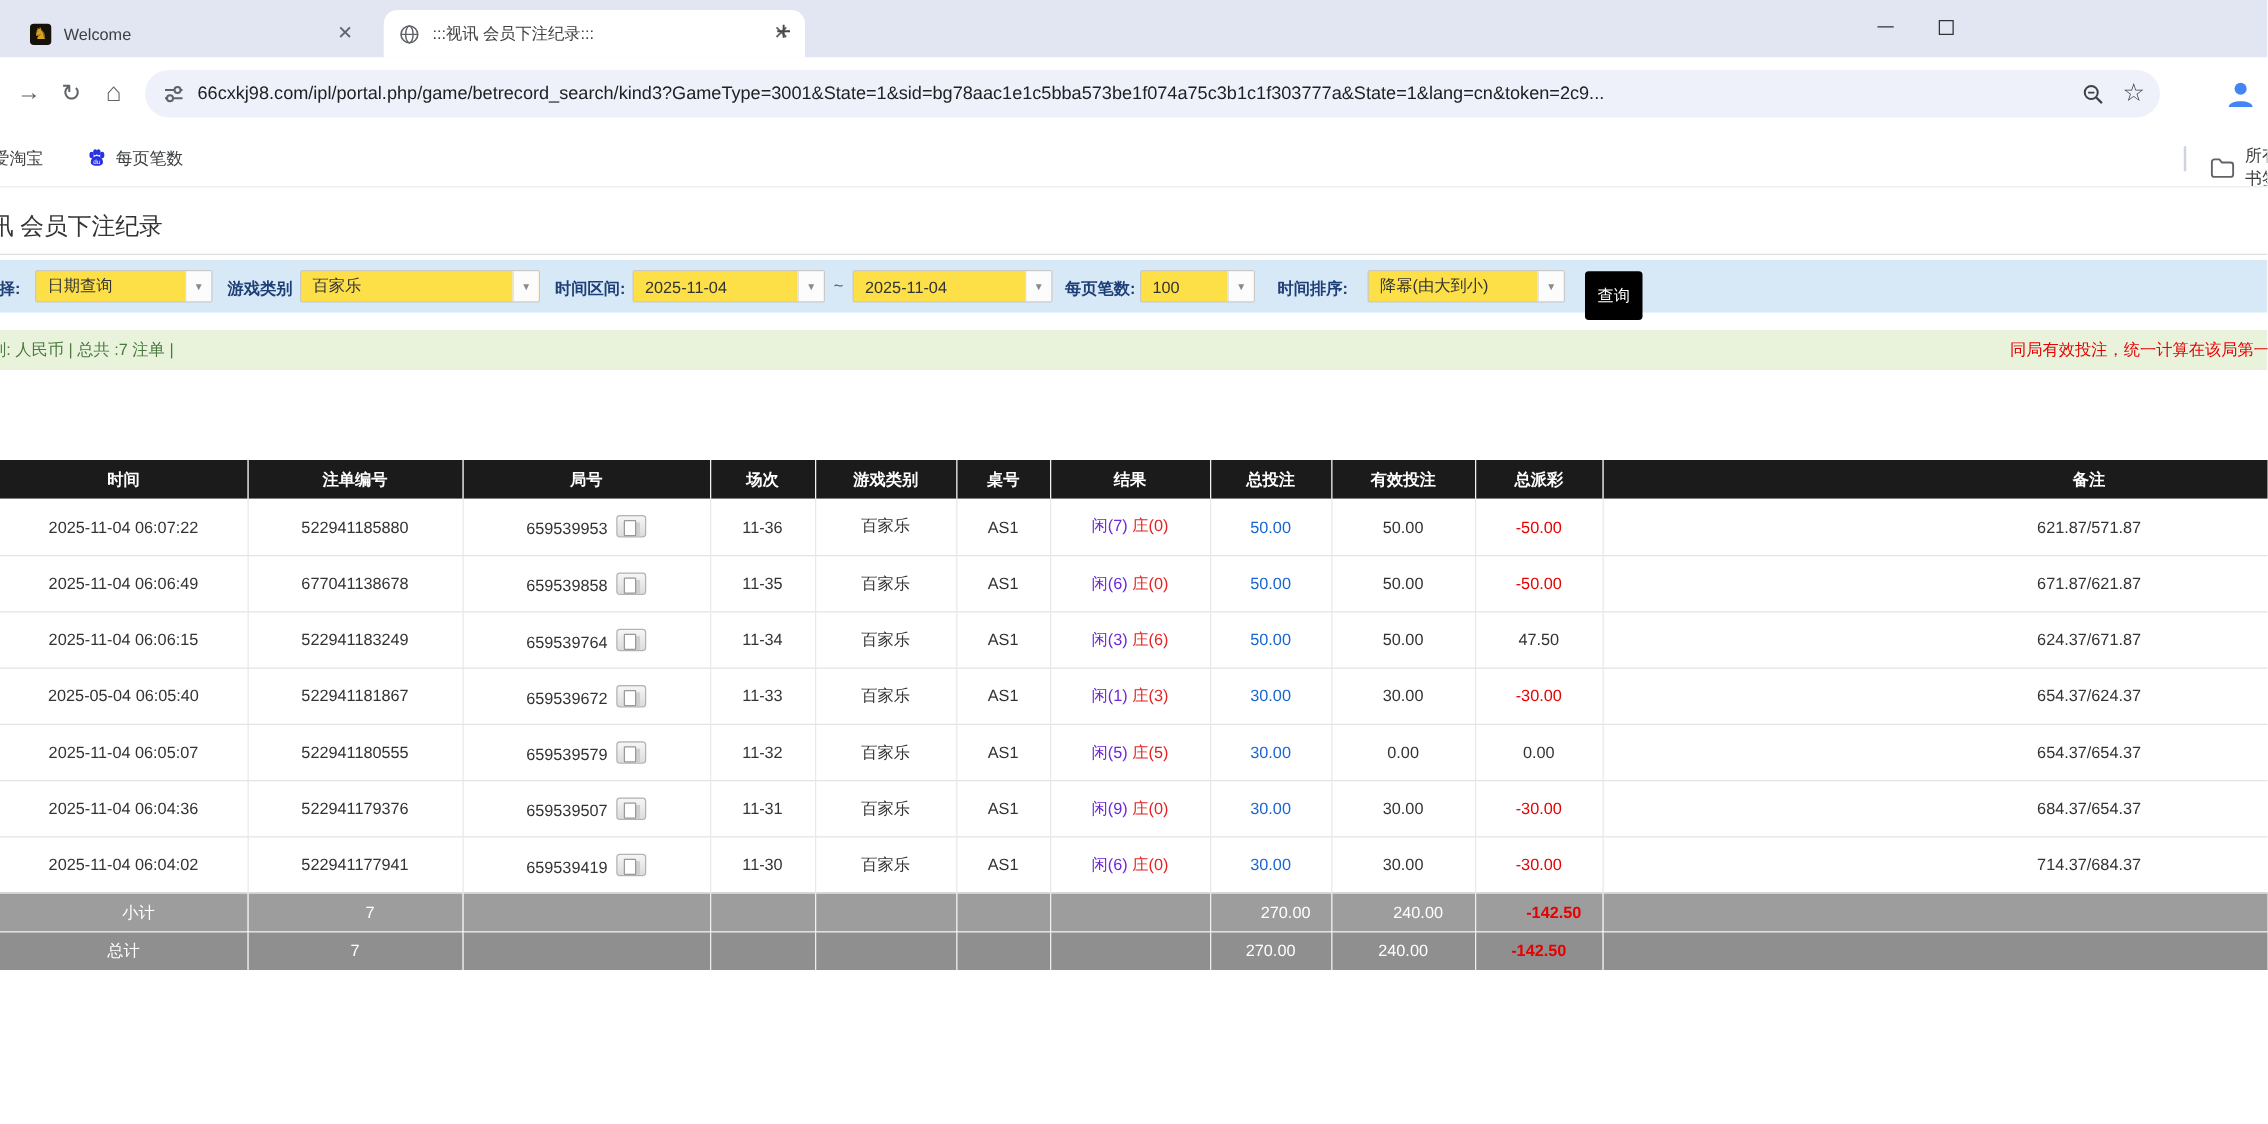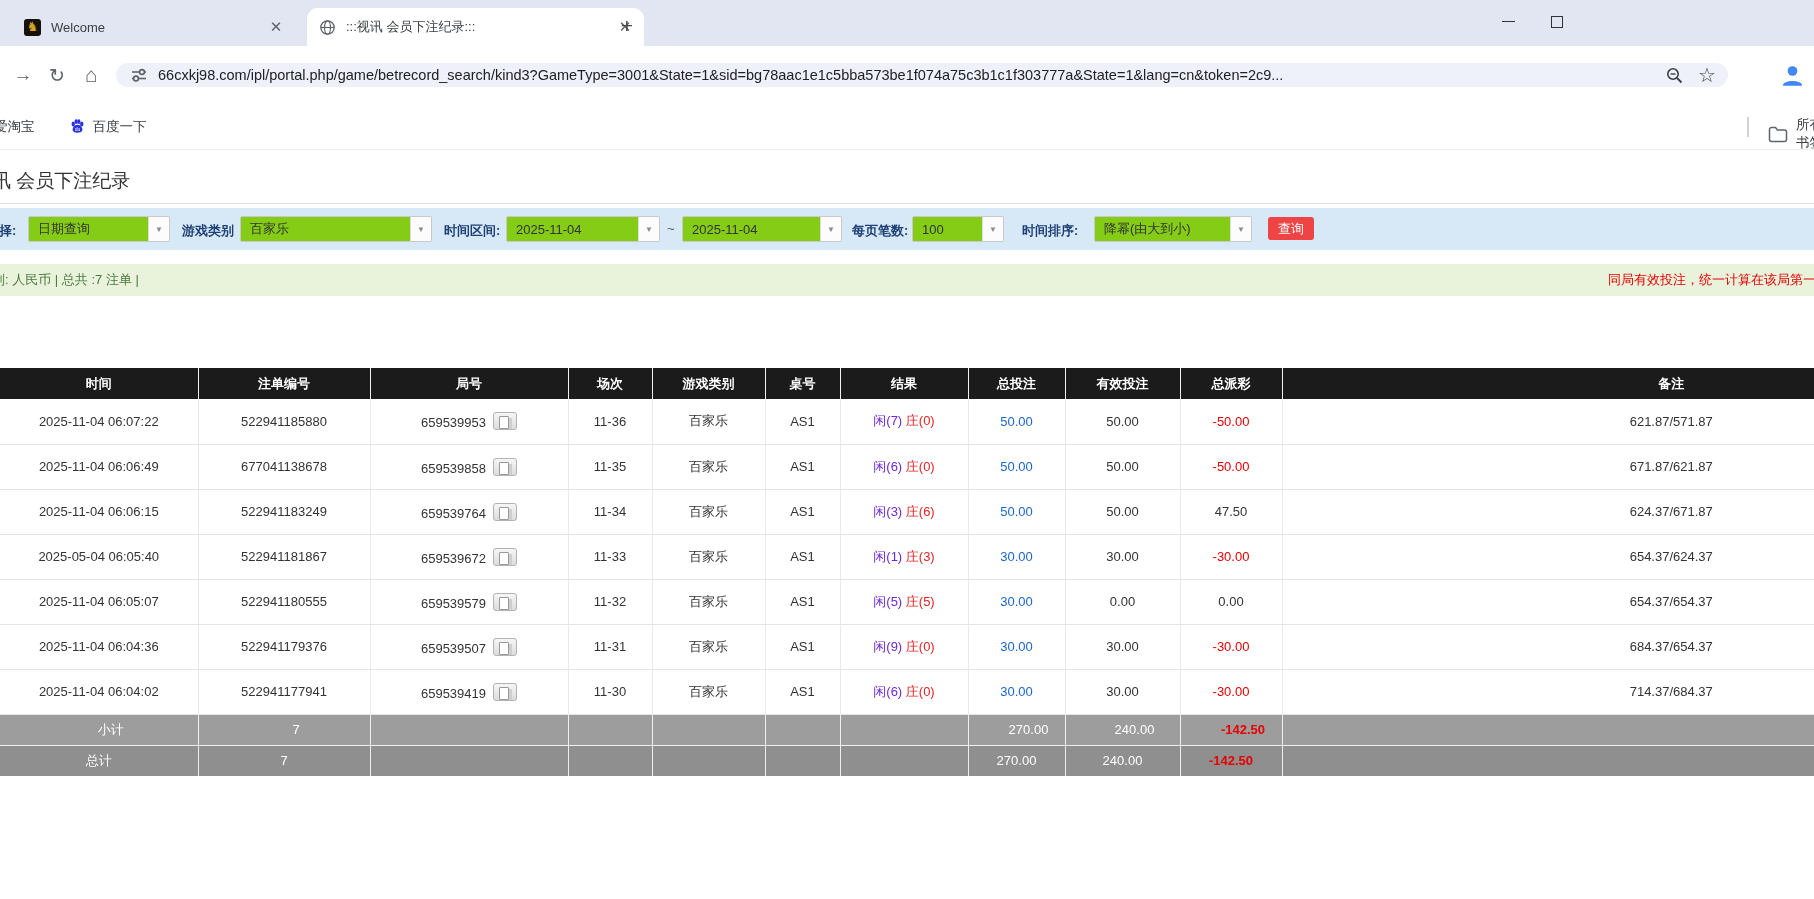--- a/index.html
+++ b/index.html
@@ -15,42 +15,42 @@
   .tab .close { color: #5f6368; font-size: 15px; width: 18px; height: 18px; line-height: 17px; text-align: center; border-radius: 50%; }
   .favicon1 { width: 17px; height: 17px; border-radius: 3px; background: #171209; color: #d9a520; font-size: 13px; line-height: 16px; text-align: center; flex: 0 0 auto; }
   .newtab { position: absolute; left: 614px; bottom: 8px; font-size: 21px; color: #45484d; width: 26px; text-align: center; }
   .wincontrols { position: absolute; right: 250px; top: 14px; display: flex; gap: 33px; }
   .winbtn { width: 15px; height: 15px; position: relative; }
   .win-min::after { content: ""; position: absolute; left: 1px; right: 1px; top: 7px; border-top: 1.4px solid #333; }
   .win-max::after { content: ""; position: absolute; left: 2px; top: 2px; width: 10px; height: 10px; border: 1.4px solid #333; }
 
   .navbar { height: 58px; background: #fff; display: flex; align-items: center; position: relative; }
   .navicon { color: #5f6368; font-size: 19px; width: 34px; text-align: center; flex: 0 0 auto; }
-  .omnibox { height: 24px; width: 1612px; margin-left: 8px; background: #eef1f9; border-radius: 19px; display: flex; align-items: center; padding: 0 12px 0 14px; }
+  .omnibox { height: 38px; width: 1612px; margin-left: 8px; background: #eef1f9; border-radius: 19px; display: flex; align-items: center; padding: 0 12px 0 14px; }
   .urltext { flex: 1; font-size: 14.5px; color: #202124; white-space: nowrap; overflow: hidden; margin-left: 10px; }
   .omni-icon { flex: 0 0 auto; margin-left: 14px; color: #3c4043; }
   .avatar-wrap { position: absolute; right: 8px; top: 16px; }
 
   .bookmarks { height: 46px; background: #fff; display: flex; align-items: center; font-size: 13.5px; color: #3c4043; position: relative; border-bottom: 1px solid #ececec; overflow: hidden; }
   .bm-item { display: flex; align-items: center; gap: 7px; margin-right: 34px; white-space: nowrap; }
   .bm-first { margin-left: -6px; }
   .bm-divider { position: absolute; left: 1747px; top: 13px; height: 20px; border-left: 2px solid #cdd3e0; }
   .bm-all { position: absolute; left: 1768px; top: 12px; display: flex; align-items: center; gap: 8px; width: 60px; }
 
   
   .page-title { margin-top: 18px; height: 24px; font-size: 19px; color: #333; white-space: nowrap; margin-left: -27px; }
   .rule { border: none; border-top: 1px solid #ddd; margin-top: 11px; }
 
   .filterbar { margin-top: 4px; height: 42px; background: #d7e9f6; position: relative; font-size: 13px; }
   .flabel { position: absolute; top: 14px; font-weight: bold; color: #1f3f77; white-space: nowrap; }
-  .sel { position: absolute; top: 8px; height: 26px; background: #84cc16; border: 1px solid #c9c9c9; border-radius: 2px; display: flex; align-items: center; }
+  .sel { position: absolute; top: 8px; height: 26px; background: #fde047; border: 1px solid #c9c9c9; border-radius: 2px; display: flex; align-items: center; }
   .sel .txt { flex: 1; padding: 0 9px; color: #333; white-space: nowrap; overflow: hidden; }
   .sel .arrow { width: 21px; align-self: stretch; border-left: 1px solid #dcdcdc; display: flex; align-items: center; justify-content: center; color: #8a8a8a; font-size: 8px; background: #fcfcfc; }
   .tilde { position: absolute; top: 13px; color: #555; }
-  .btn-search { position: absolute; top: 9px; left: 1268px; width: 46px; height: 23px; background: #ef4444; color: #fff; border: none; border-radius: 3px; font-size: 13px; }
+  .btn-search { position: absolute; top: 9px; left: 1268px; width: 46px; height: 39px; background: #000000; color: #fff; border: none; border-radius: 3px; font-size: 13px; }
 
   .greenbar { margin-top: 14px; height: 32px; background: #e9f3dc; position: relative; font-size: 13px; line-height: 32px; white-space: nowrap; }
   .green-left { color: #4a7a40; margin-left: -21px; }
   .green-notice { position: absolute; left: 1608px; top: 0; color: #e60000; }
 
   
   .tablewrap { margin-top: 72px; width: 2060px; }
   table { border-collapse: collapse; table-layout: fixed; width: 2060px; font-size: 13px; }
   thead th { background: #1b1b1b; color: #fff; font-weight: bold; height: 31px; border-right: 1px solid #f2f2f2; }
   tbody td { height: 45px; text-align: center; color: #333; border-bottom: 1px solid #e4e4e4; border-right: 1px solid #e9e9e9; background: #fff; }
@@ -135,21 +135,21 @@
     <span>
       <svg width="17" height="17" viewBox="0 0 20 20">
           <ellipse cx="5" cy="7" rx="2" ry="3" fill="#2932e1"></ellipse>
           <ellipse cx="15" cy="7" rx="2" ry="3" fill="#2932e1"></ellipse>
           <ellipse cx="8.4" cy="4.4" rx="1.9" ry="2.8" fill="#2932e1"></ellipse>
           <ellipse cx="11.6" cy="4.4" rx="1.9" ry="2.8" fill="#2932e1"></ellipse>
           <path d="M10 8 C14 8 16.5 12 15.5 15 C14.5 18 5.5 18 4.5 15 C3.5 12 6 8 10 8 Z" fill="#2932e1"></path>
           <text x="10" y="15.2" font-size="6" fill="#fff" text-anchor="middle" font-family="Liberation Sans, sans-serif">du</text>
         </svg>
     </span>
-    <span>百度一下</span>
+    <span>每页笔数</span>
   </div>
   <div class="bm-divider"></div>
   <div class="bm-all">
     <span>
       <svg width="20" height="17" viewBox="0 0 20 17">
           <path d="M1.5 3.5 a2 2 0 0 1 2-2 h4 l2 2.5 h7 a2 2 0 0 1 2 2 v7.5 a2 2 0 0 1-2 2 h-13 a2 2 0 0 1-2-2 Z" fill="none" stroke="#5f6368" stroke-width="1.5"></path>
         </svg>
     </span>
     <span>所有书签</span>
   </div>

